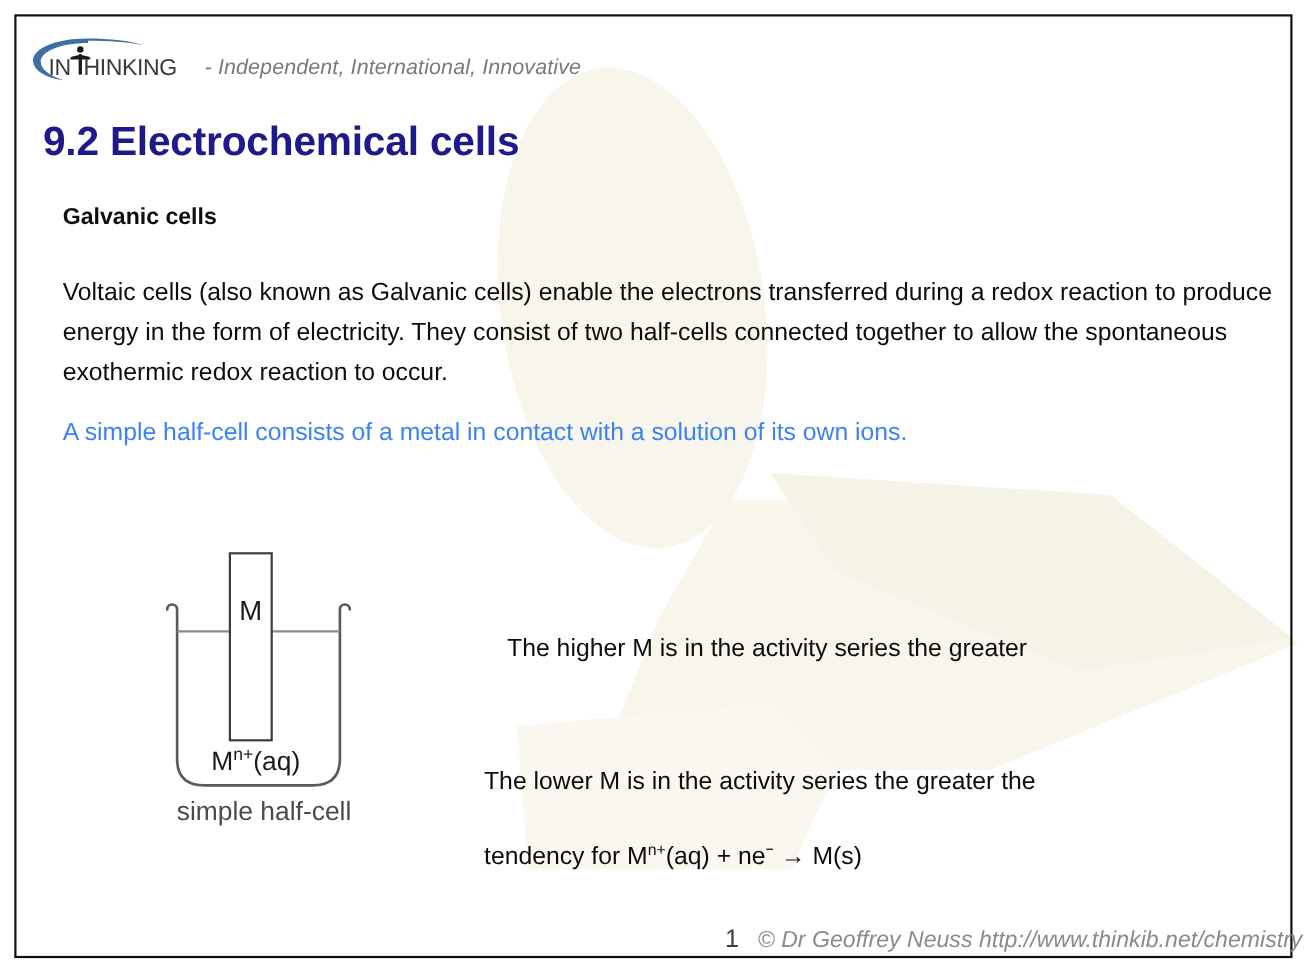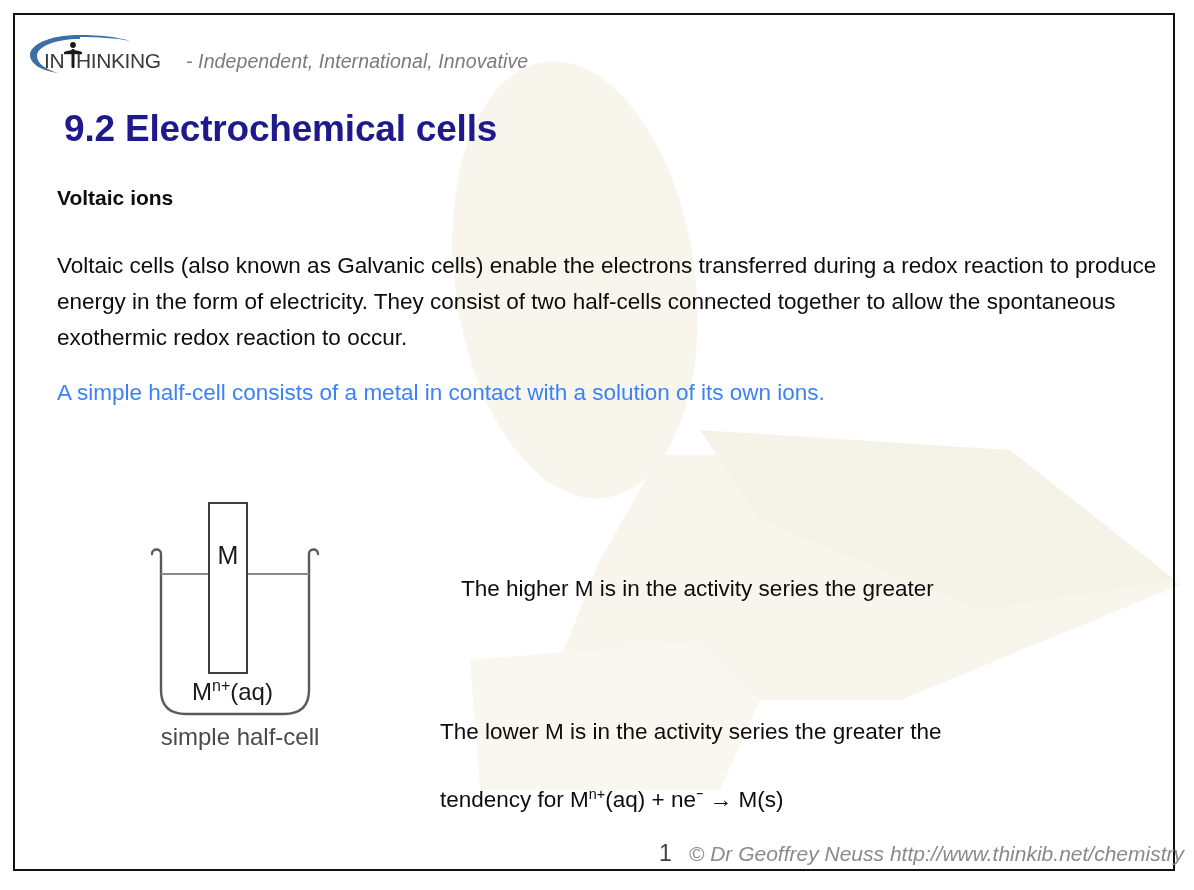--- a/index.html
+++ b/index.html
@@ -62,21 +62,21 @@
     font-size: 19.5px;
     color: #7a7a7a;
     white-space: nowrap;
     letter-spacing: 0.1px;
     margin-top: 16px;
   }
 
   
   #title {
     position: absolute;
-    left: 64px;
+    left: 39px;
     top: 108px;
     font-family: "Liberation Sans", sans-serif;
     font-weight: bold;
     font-size: 37px;
     color: #1f1a8c;
     letter-spacing: -0.2px;
     z-index: 3;
   }
 
   
@@ -128,21 +128,21 @@
   .note {
     position: absolute;
     font-family: "Liberation Sans", sans-serif;
     font-size: 22.5px;
     line-height: 34px;
     color: #0d0d0d;
     z-index: 3;
     white-space: pre-line;
   }
   #note1 { left: 461px; top: 538px; width: 660px; }
-  #note2 { left: 440px; top: 681px; width: 680px; }
+  #note2 { left: 440px; top: 659px; width: 680px; }
 
   sup.chg {
     font-size: 0.64em;
     vertical-align: 0.55em;
     line-height: 0;
   }
 
   
   #footer {
     position: absolute;
@@ -198,21 +198,21 @@
           <path d="M 37 21.5 L 44 20 L 44 22.6 L 37 23.6 Z"></path>
           <path d="M 53 21.5 L 46 20 L 46 22.6 L 53 23.6 Z"></path>
         </g>
       </svg>
     </div>
     <div id="tagline">- Independent, International, Innovative</div>
   </div>
 
   <div id="title">9.2 Electrochemical cells</div>
 
-  <div id="subhead">Voltaic ions</div>
+  <div id="subhead">Galvanic cells</div>
   <div id="para1">Voltaic cells (also known as Galvanic cells) enable the electrons transferred during a redox reaction to produce energy in the form of electricity. They consist of two half-cells connected together to allow the spontaneous exothermic redox reaction to occur.</div>
   <div id="para2">A simple half-cell consists of a metal in contact with a solution of its own ions.</div>
 
   <div id="diagram">
     <svg width="220" height="265" viewBox="0 0 220 265" xmlns="http://www.w3.org/2000/svg">
 
       <path d="M 22 62
                C 22 56 31 56 31 62
                L 31 198
                C 31 216 42 222 56 222

